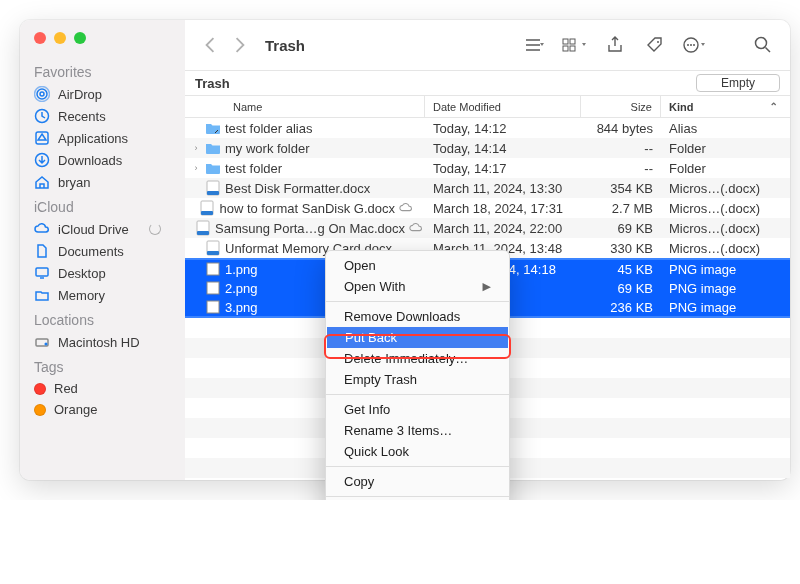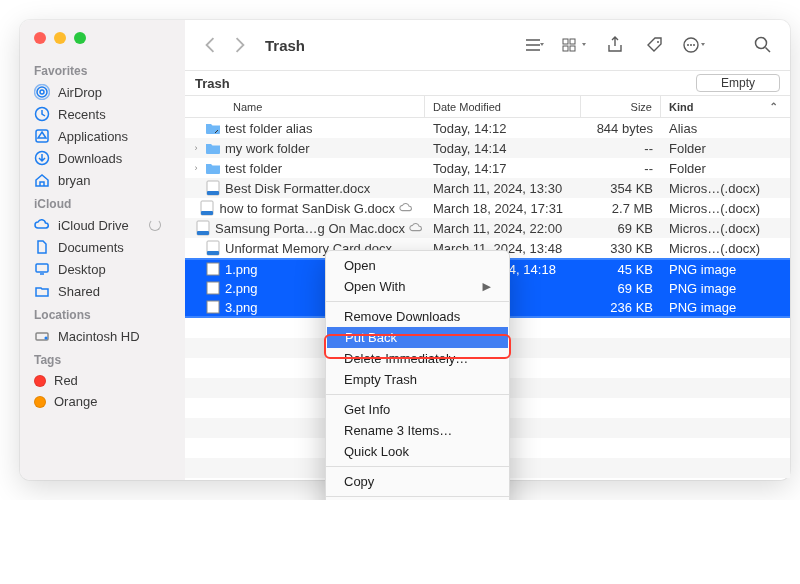--- a/index.html
+++ b/index.html
@@ -10,21 +10,21 @@
     display: flex; overflow: visible; position: relative;
   }
   
   .sidebar {
     width: 165px; background: #f3f1f2; border-top-left-radius: 10px; border-bottom-left-radius: 10px;
     padding: 12px 0 0 0; font-size: 13px; color: #3a3a3a; overflow: hidden;
   }
   .traffic { display: flex; gap: 8px; padding: 0 0 14px 14px; }
   .dot { width: 12px; height: 12px; border-radius: 50%; }
   .dot.red { background: #ff5f57; } .dot.yellow { background: #febc2e; } .dot.green { background: #28c840; }
-  .section-title { color: #8e8e93; font-size: 12px; font-weight: 700; padding: 6px 14px 3px; }
+  .section-title { color: #8e8e93; font-size: 14px; font-weight: 400; padding: 6px 14px 3px; }
   .side-item { display: flex; align-items: center; gap: 8px; padding: 3px 14px; cursor: default; }
   .side-icon { width: 16px; height: 16px; display: flex; align-items: center; justify-content: center; }
   .side-icon svg { stroke: #1e7ef0; fill: none; stroke-width: 1.5; }
   .spinner { width: 12px; height: 12px; border: 1.5px solid #b0b0b0; border-top-color: transparent; border-radius: 50%; margin-left: auto; margin-right: 10px; }
   .tag-dot { width: 12px; height: 12px; border-radius: 50%; border: 0.5px solid rgba(0,0,0,0.1); }
   
   .main { flex: 1; display: flex; flex-direction: column; border-top-right-radius: 10px; border-bottom-right-radius: 10px; background: #fff; position: relative; }
   .toolbar { height: 50px; display: flex; align-items: center; padding: 0 14px; gap: 8px; }
   .nav-btn { width: 22px; height: 22px; display: flex; align-items: center; justify-content: center; color: #b0b0b0; }
   .title { font-size: 15px; font-weight: 600; color: #3a3a3a; margin-left: 6px; }
@@ -161,21 +161,21 @@
             </svg>
           </span>
           <span>Desktop</span>
         </div>
         <div class="side-item">
           <span class="side-icon">
             <svg width="16" height="16" viewBox="0 0 16 16">
               <path d="M2 5h5l1 1h6v7H2z" stroke="#1e7ef0" fill="none"></path>
             </svg>
           </span>
-          <span>Shared</span>
+          <span>Memory</span>
         </div>
       </div>
     <div class="section-title">Locations</div>
     <div id="sb-loc">
         <div class="side-item">
           <span class="side-icon">
             <svg width="16" height="16" viewBox="0 0 16 16">
               <rect x="2" y="5" width="12" height="7" rx="1" stroke="#888" fill="none"></rect>
               <circle cx="12" cy="10" r="0.8" fill="#888"></circle>
             </svg>

